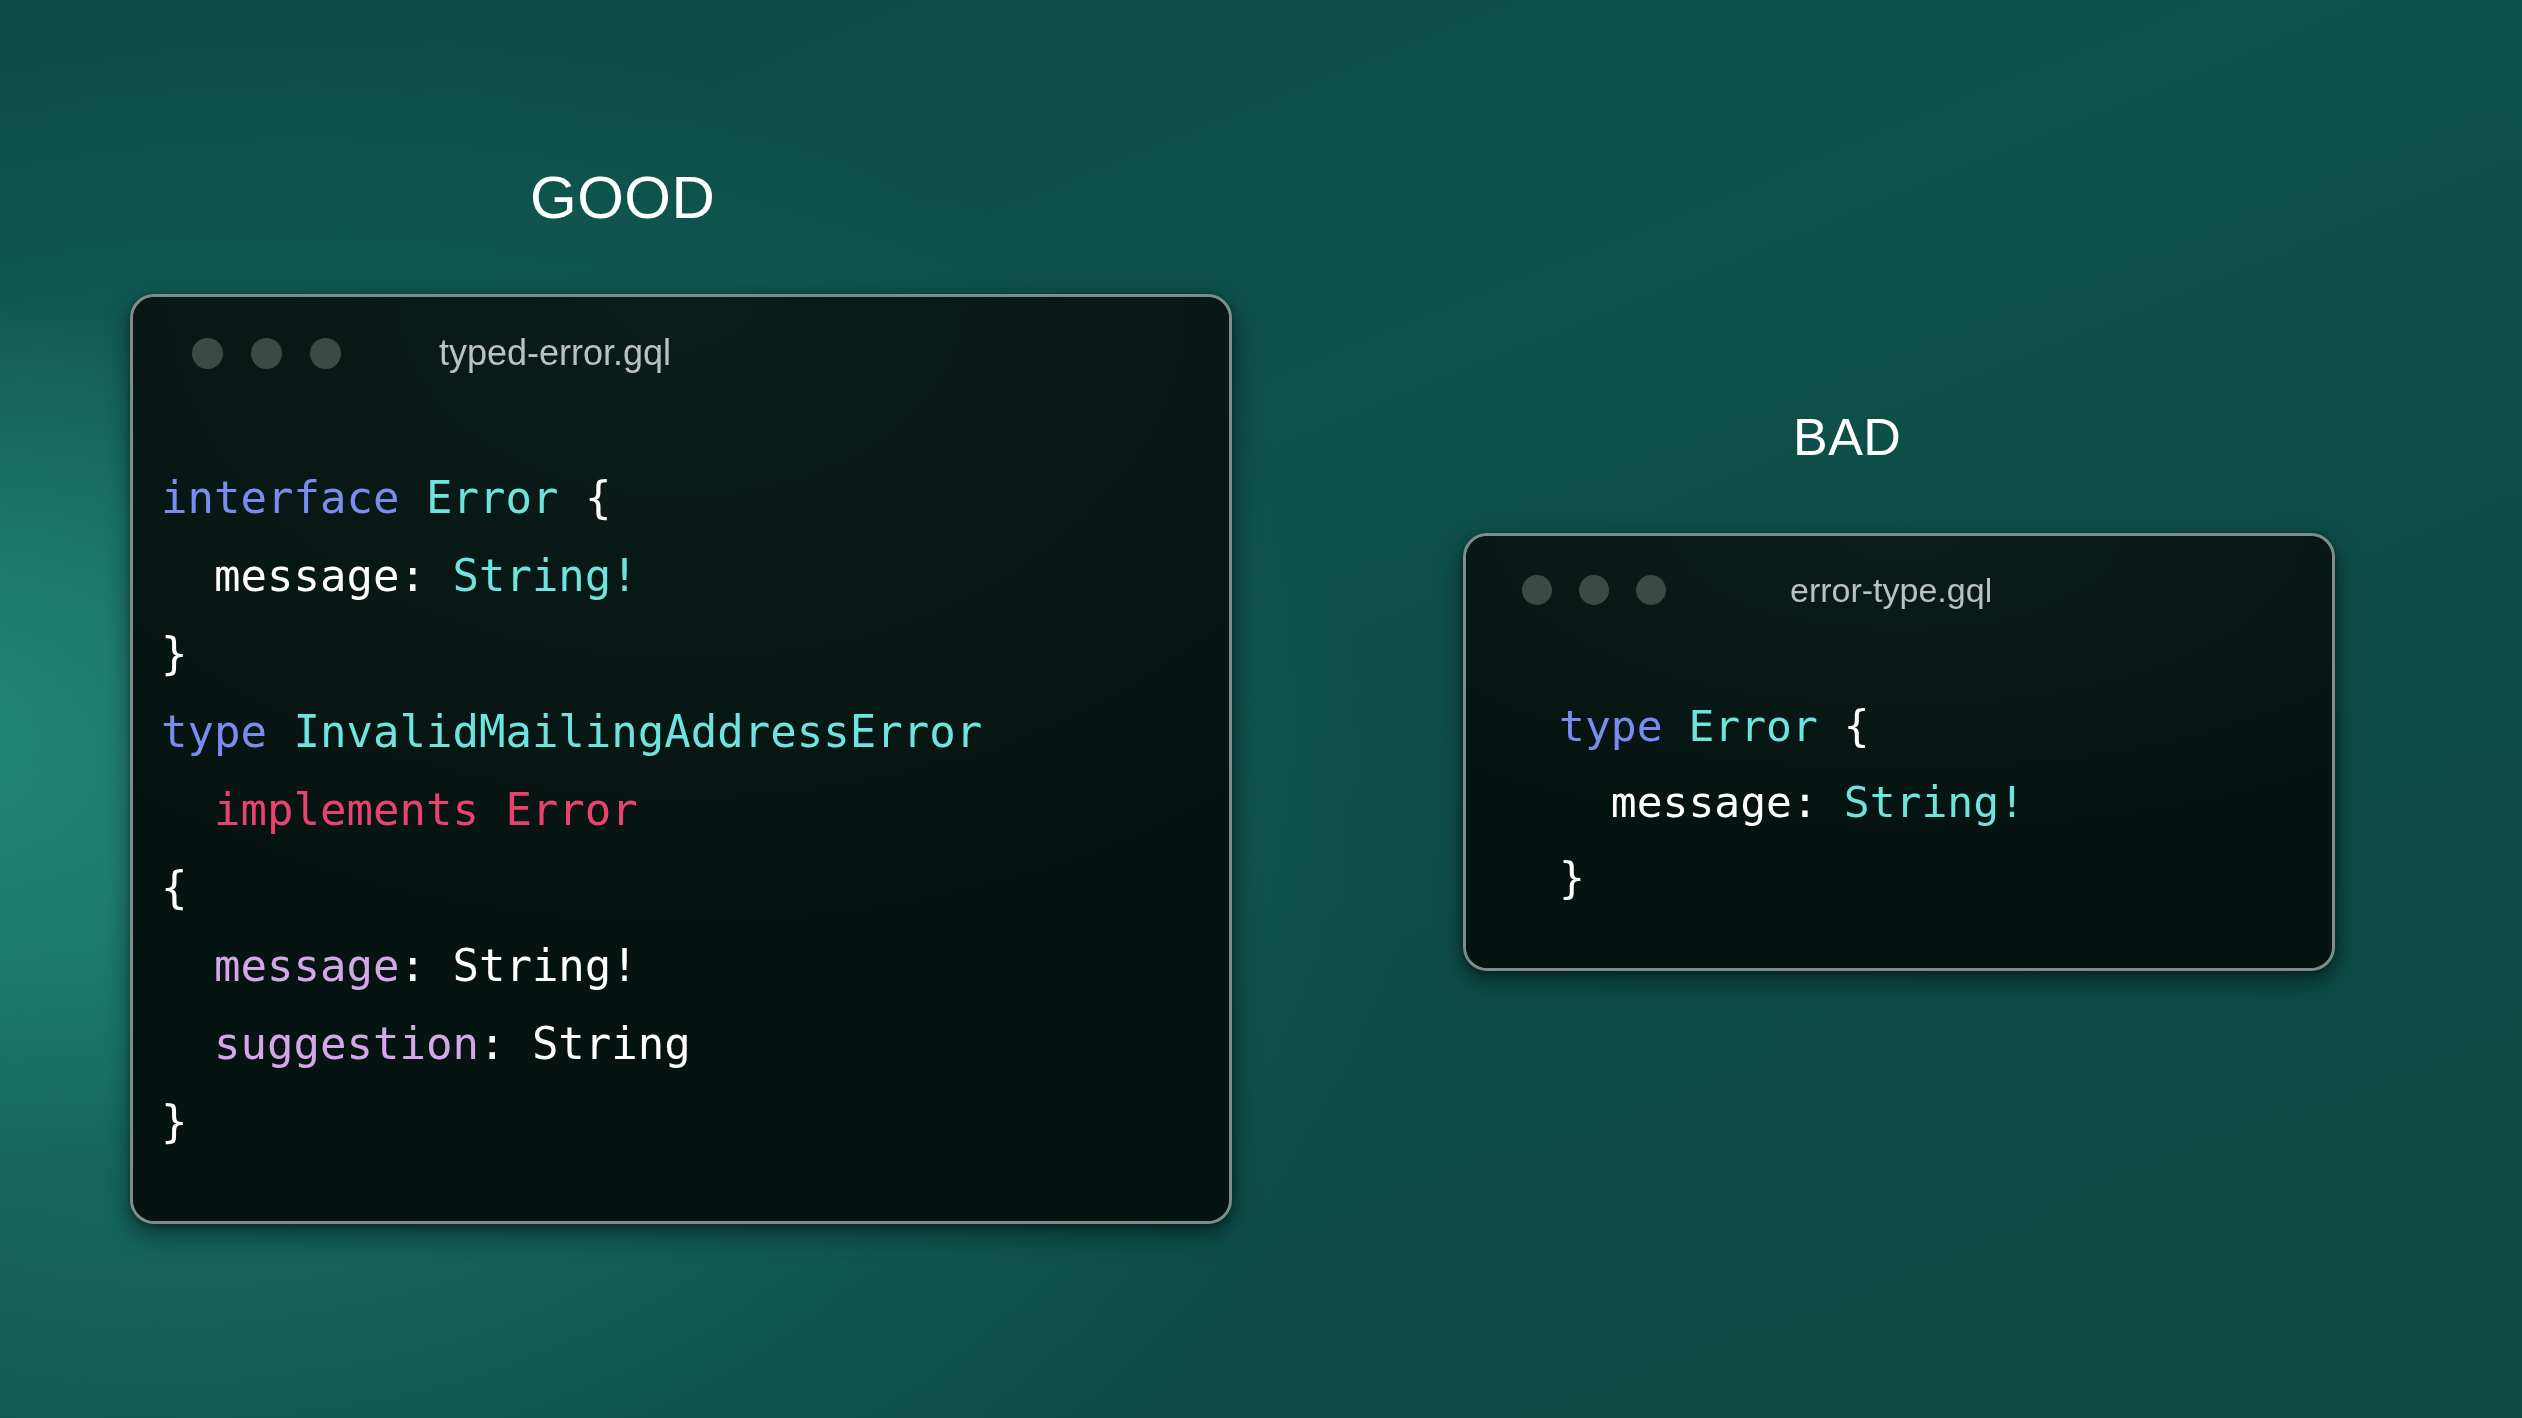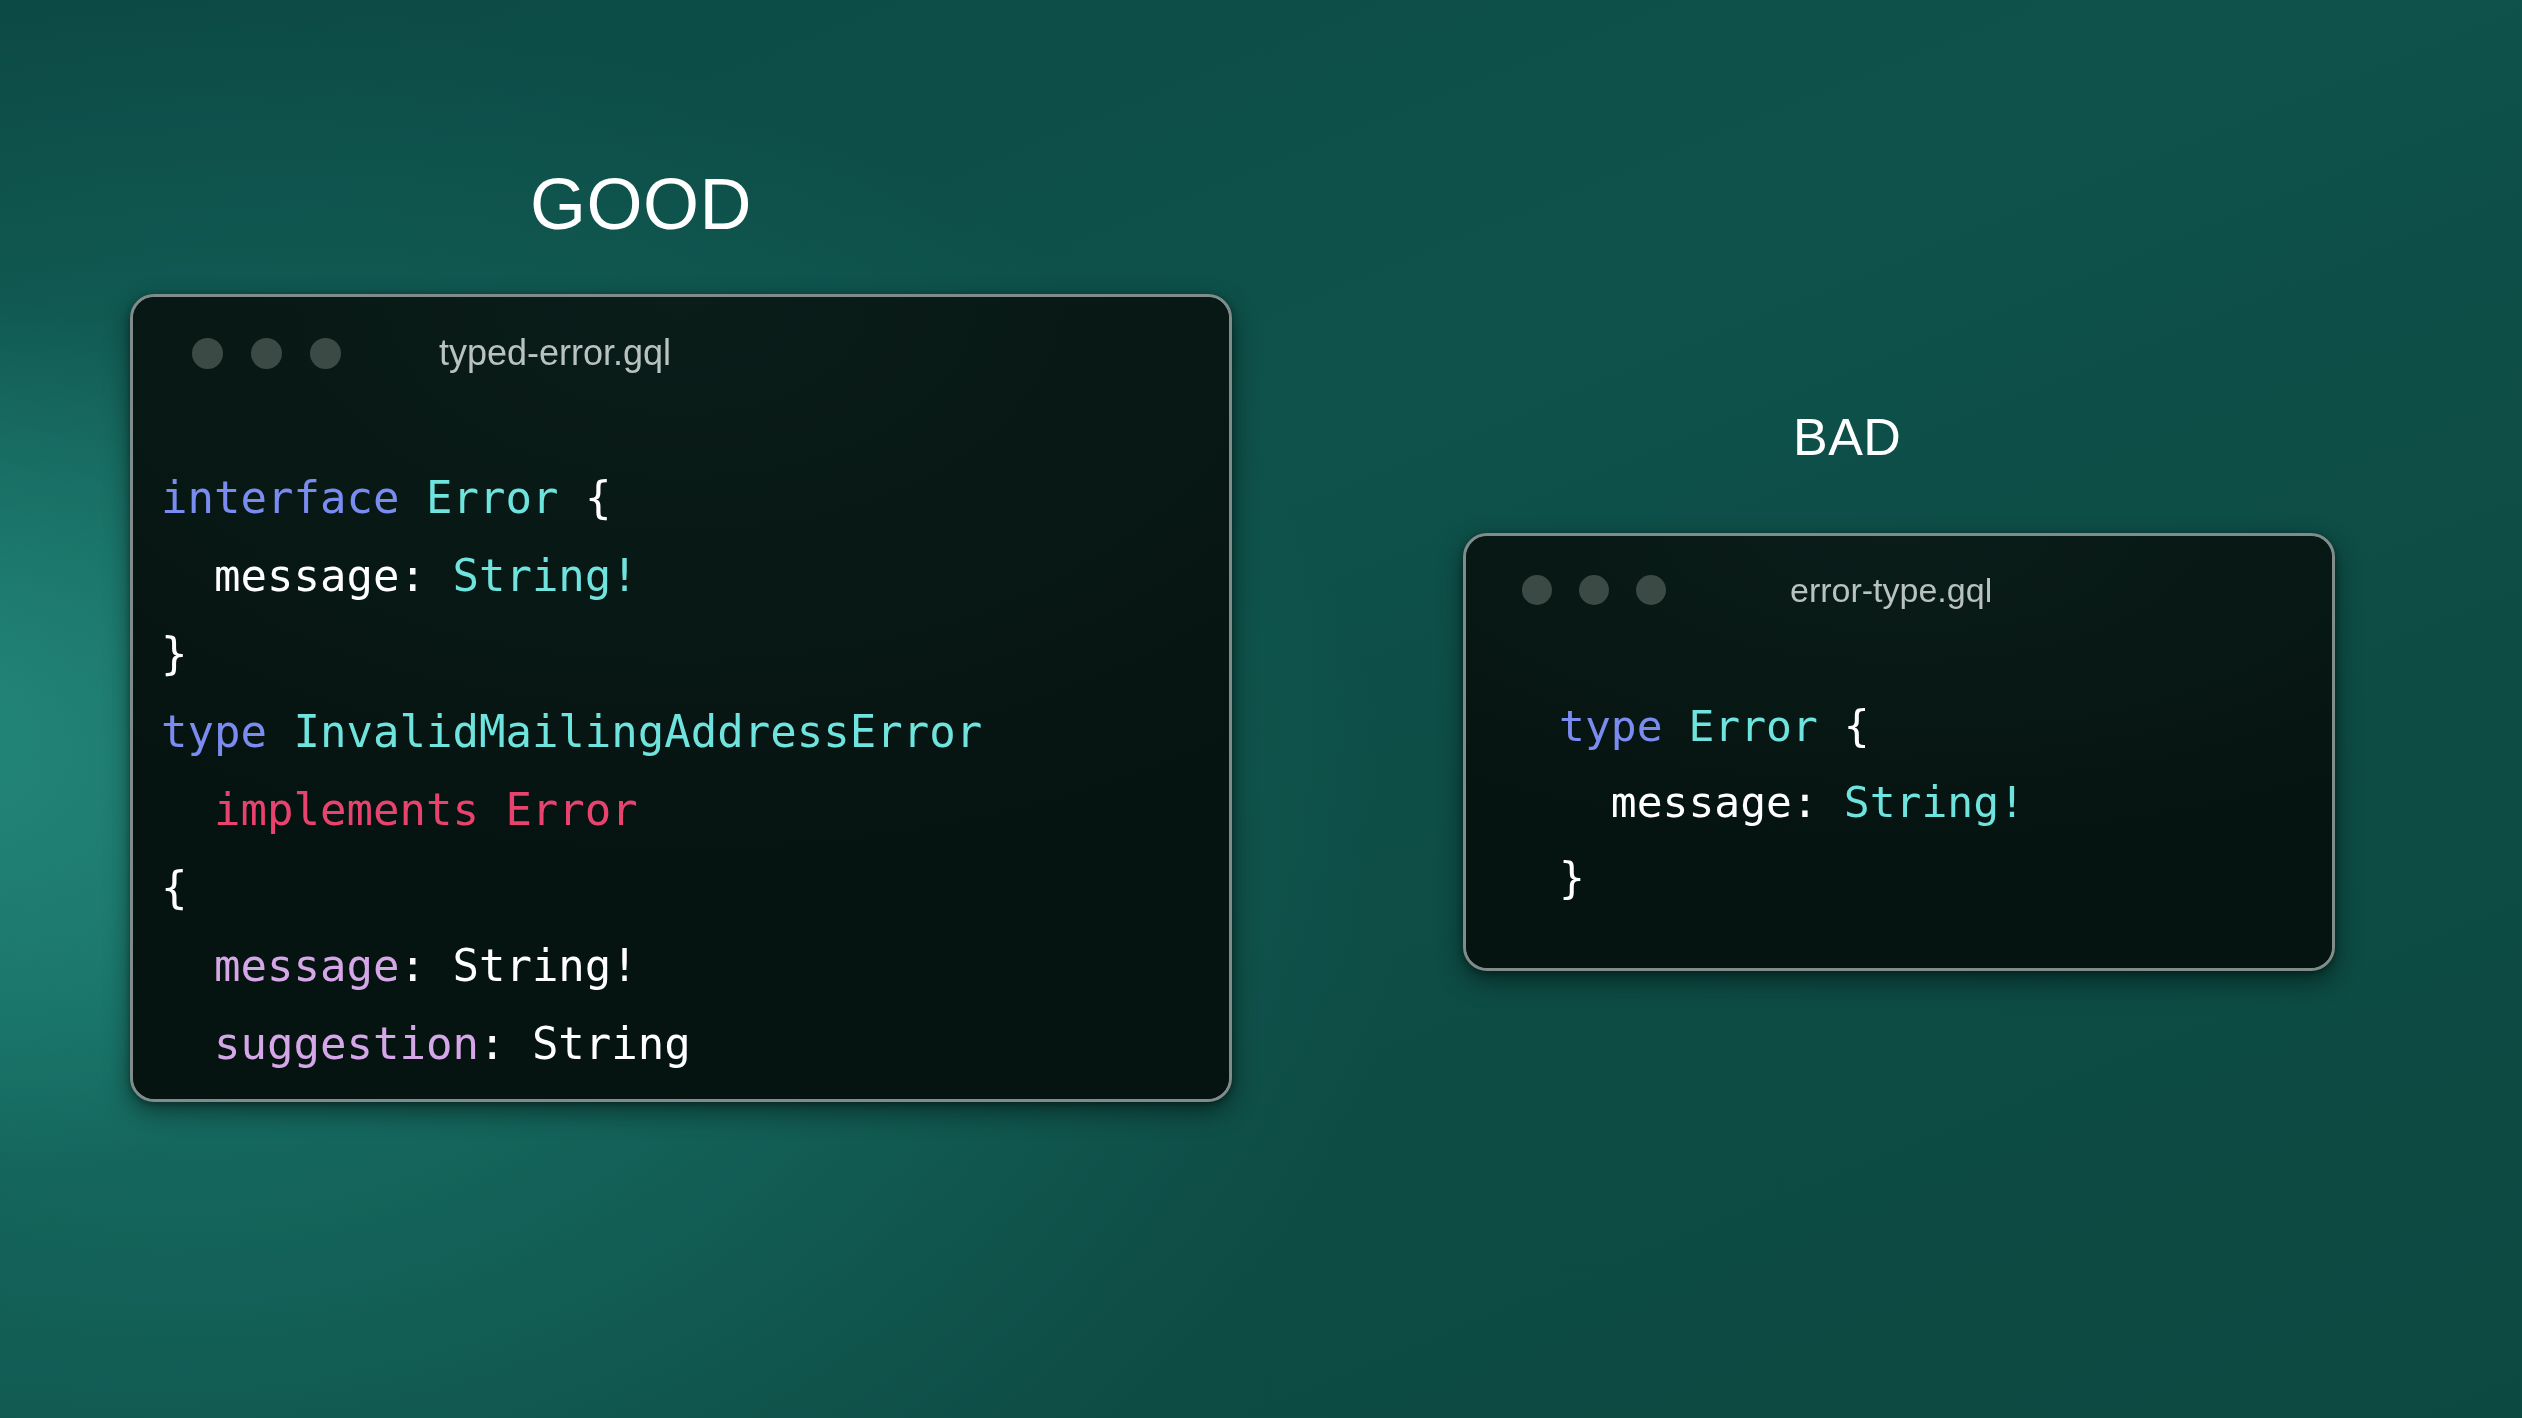--- a/index.html
+++ b/index.html
@@ -31,21 +31,21 @@
     position: absolute;
     color: #ffffff;
     font-weight: 300;
     letter-spacing: 0.5px;
     white-space: nowrap;
     line-height: 1;
   }
   #heading-good {
     left: 530px;
     top: 168px;
-    font-size: 72px;
+    font-size: 60px;
   }
   #heading-bad {
     left: 1793px;
     top: 411px;
     font-size: 52px;
   }
 
   
   .window {
     position: absolute;
@@ -59,21 +59,21 @@
     position: absolute;
     inset: 0;
     background: radial-gradient(ellipse 120% 100% at 50% 0%, #0a1d19 0%, #061411 70%);
     border-radius: 21px;
   }
 
   #window-good {
     left: 130px;
     top: 294px;
     width: 1102px;
-    height: 808px;
+    height: 930px;
   }
   #window-bad {
     left: 1463px;
     top: 533px;
     width: 872px;
     height: 438px;
   }
 
   .titlebar {
     position: absolute;

